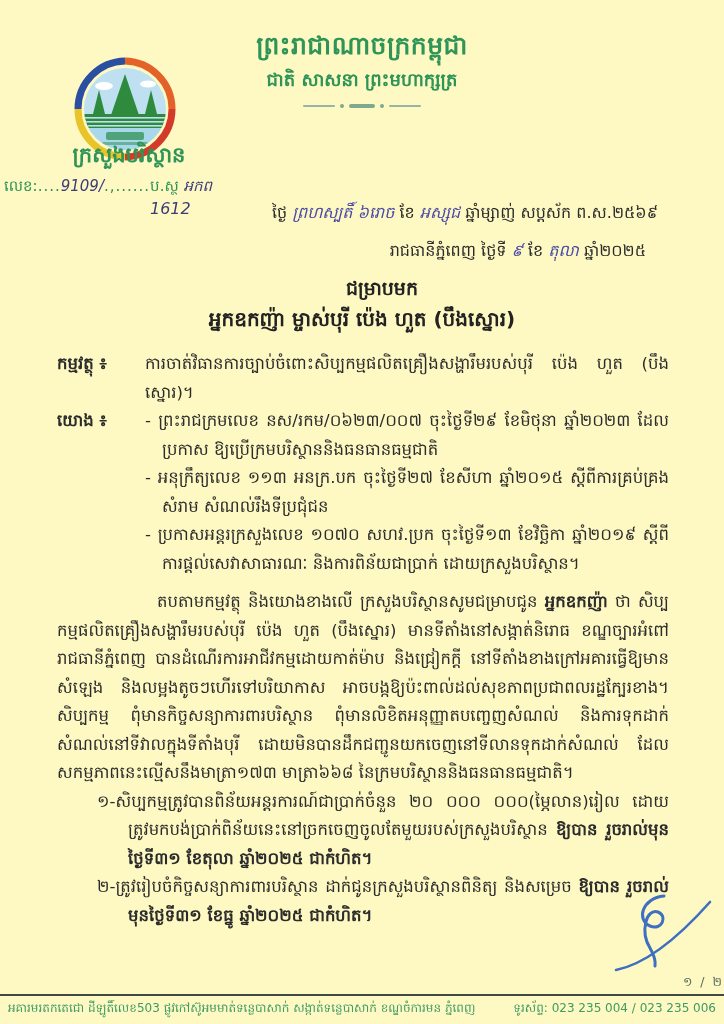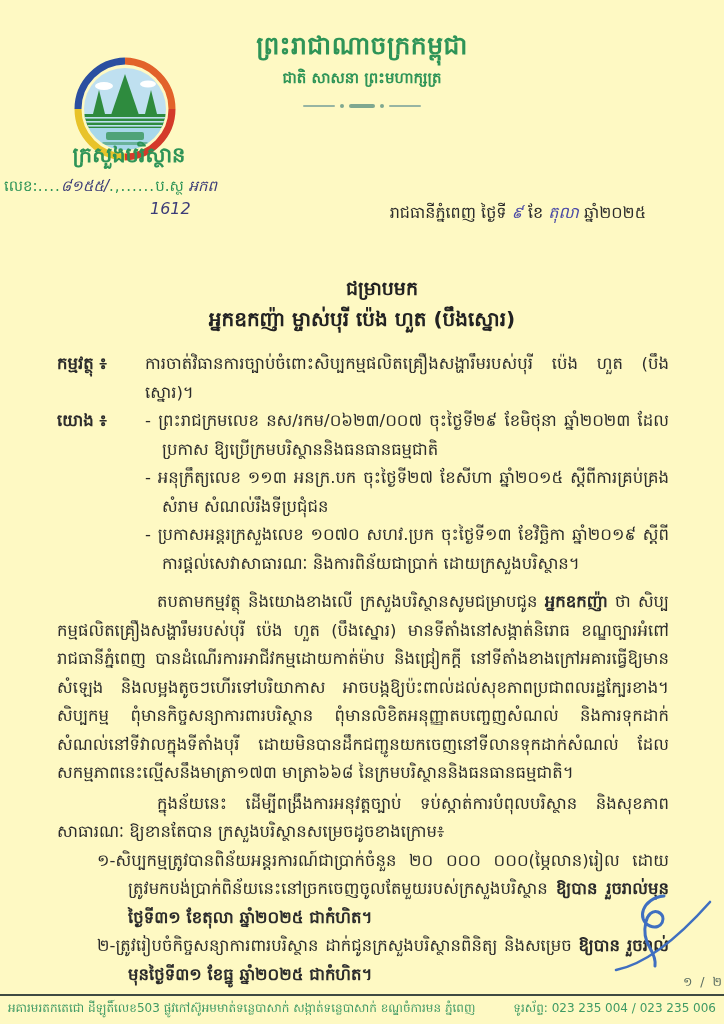--- a/index.html
+++ b/index.html
@@ -13,21 +13,21 @@
     overflow:hidden;
   }
   
   .kingdom-title{
     position:absolute;top:30px;left:0;right:0;
     text-align:center;font-size:25px;font-weight:bold;
     color:#2e9457;letter-spacing:.5px;
   }
   .motto{
     position:absolute;top:68px;left:0;right:0;
-    text-align:center;font-size:15px;font-weight:bold;color:#2e9457;
+    text-align:center;font-size:18px;font-weight:bold;color:#2e9457;
   }
   .ornament{
     position:absolute;top:104px;left:0;right:0;
     display:flex;align-items:center;justify-content:center;gap:5px;
   }
   .ornament .bar{height:2px;width:32px;background:#97b5a3;border-radius:1px;}
   .ornament .mid{height:4px;width:26px;background:#7fa890;border-radius:2px;}
   .ornament .dot{width:4px;height:4px;border-radius:50%;background:#7fa890;}
   
   .logo{position:absolute;top:56px;left:72px;width:106px;height:106px;}
@@ -138,26 +138,34 @@
 
         <rect x="10" y="72" width="86" height="24" fill="#a8d8ea"></rect>
         <rect x="34" y="76" width="38" height="8" rx="2" fill="#3f9a64" opacity="0.85"></rect>
         <rect x="30" y="86" width="46" height="3" rx="1.5" fill="#3f9a64" opacity="0.6"></rect>
       </g>
     </svg>
   </div>
   <div class="ministry-name">ក្រសួងបរិស្ថាន</div>
 
   <div class="ref-line">
-    <span>លេខ:</span><span class="dots">....</span><span class="hw-dark">៨១៥៥</span><span class="hw-dark">/</span><span class="dots">.,......</span><span>ប.ស្ថ</span>
+    <span>លេខ:</span><span class="dots">....</span><span class="hw-dark">9109</span><span class="hw-dark">/</span><span class="dots">.,......</span><span>ប.ស្ថ</span>
     <span class="hw-dark">អកព</span>
   </div>
   <div class="ref-denominator">1612</div>
 
   <div class="dateline">
+    <div class="l1">
+      <span>ថ្ងៃ</span>
+      <span class="hw">ព្រហស្បតិ៍</span>
+      <span class="hw">៦រោច</span>
+      <span>ខែ</span>
+      <span class="hw">អស្សុជ</span>
+      <span>ឆ្នាំម្សាញ់ សប្តស័ក ព.ស.២៥៦៩</span>
+    </div>
     <div class="l2">
       <span>រាជធានីភ្នំពេញ ថ្ងៃទី</span>
       <span class="hw">៩</span>
       <span>ខែ</span>
       <span class="hw">តុលា</span>
       <span>ឆ្នាំ២០២៥</span>
     </div>
   </div>
 
   <div class="salutation">ជម្រាបមក</div>
@@ -180,21 +188,20 @@
       </span>
       <span class="text-col">
         <span class="ref-item" style="display:block;padding-left:0;text-indent:-17px;margin-left:17px;"><span>-</span> <span>ព្រះរាជក្រមលេខ នស/រកម/០៦២៣/០០៧ ចុះថ្ងៃទី២៩ ខែមិថុនា ឆ្នាំ២០២៣ ដែលប្រកាស ឱ្យប្រើក្រមបរិស្ថាននិងធនធានធម្មជាតិ</span></span>
         <span class="ref-item" style="display:block;padding-left:0;text-indent:-17px;margin-left:17px;"><span>-</span> <span>អនុក្រឹត្យលេខ ១១៣ អនក្រ.បក ចុះថ្ងៃទី២៧ ខែសីហា ឆ្នាំ២០១៥ ស្តីពីការគ្រប់គ្រងសំរាម សំណល់រឹងទីប្រជុំជន</span></span>
         <span class="ref-item" style="display:block;padding-left:0;text-indent:-17px;margin-left:17px;"><span>-</span> <span>ប្រកាសអន្តរក្រសួងលេខ ១០៧០ សហវ.ប្រក ចុះថ្ងៃទី១៣ ខែវិច្ឆិកា ឆ្នាំ២០១៩ ស្តីពី ការផ្តល់សេវាសាធារណៈ និងការពិន័យជាប្រាក់ ដោយក្រសួងបរិស្ថាន។</span></span>
       </span>
     </div>
 
     <p class="para para1"><span>តបតាមកម្មវត្ថុ និងយោងខាងលើ ក្រសួងបរិស្ថានសូមជម្រាបជូន </span><b class="seg">អ្នកឧកញ៉ា</b><span> ថា សិប្បកម្មផលិតគ្រឿងសង្ហារឹមរបស់បុរី ប៉េង ហួត (បឹងស្នោរ) មានទីតាំងនៅសង្កាត់និរោធ ខណ្ឌច្បារអំពៅ រាជធានីភ្នំពេញ បានដំណើរការអាជីវកម្មដោយកាត់ម៉ាប និងជ្រៀកក្តី នៅទីតាំងខាងក្រៅអគារធ្វើឱ្យមានសំឡេង និងលម្អងតូចៗហើរទៅបរិយាកាស អាចបង្កឱ្យប៉ះពាល់ដល់សុខភាពប្រជាពលរដ្ឋក្បែរខាង។ សិប្បកម្ម ពុំមានកិច្ចសន្យាការពារបរិស្ថាន ពុំមានលិខិតអនុញ្ញាតបញ្ចេញសំណល់ និងការទុកដាក់សំណល់នៅទីវាលក្នុងទីតាំងបុរី ដោយមិនបានដឹកជញ្ជូនយកចេញនៅទីលានទុកដាក់សំណល់ ដែលសកម្មភាពនេះល្មើសនឹងមាត្រា១៧៣ មាត្រា៦៦៨ នៃក្រមបរិស្ថាននិងធនធានធម្មជាតិ។</span></p>
 
-    <p class="para para2">ក្នុងន័យនេះ ដើម្បីពង្រឹងការអនុវត្តច្បាប់ ទប់ស្កាត់ការបំពុលបរិស្ថាន និងសុខភាពសាធារណៈ ឱ្យខានតែបាន ក្រសួងបរិស្ថានសម្រេចដូចខាងក្រោម៖</p>
 
     <div class="decisions">
       <div class="decision"><span>១-</span><span>សិប្បកម្មត្រូវបានពិន័យអន្តរការណ៍ជាប្រាក់ចំនួន ២០ ០០០ ០០០(ម្ភៃលាន)រៀល ដោយត្រូវមកបង់ប្រាក់ពិន័យនេះនៅច្រកចេញចូលតែមួយរបស់ក្រសួងបរិស្ថាន </span><b class="seg">ឱ្យបាន រួចរាល់មុនថ្ងៃទី៣១ ខែតុលា ឆ្នាំ២០២៥ ជាកំហិត។</b></div>
       <div class="decision"><span>២-</span><span>ត្រូវរៀបចំកិច្ចសន្យាការពារបរិស្ថាន ដាក់ជូនក្រសួងបរិស្ថានពិនិត្យ និងសម្រេច </span><b class="seg">ឱ្យបាន រួចរាល់មុនថ្ងៃទី៣១ ខែធ្នូ ឆ្នាំ២០២៥ ជាកំហិត។</b></div>
     </div>
   </div>
 
   <div class="signature">
     <svg viewBox="0 0 104 96" width="104" height="96">
       <path d="M 52 10 C 30 12 24 34 38 40 C 50 45 56 30 46 26 C 34 22 28 46 38 62 C 42 69 44 74 43 80" fill="none" stroke="#3f6fc0" stroke-width="3" stroke-linecap="round"></path>

